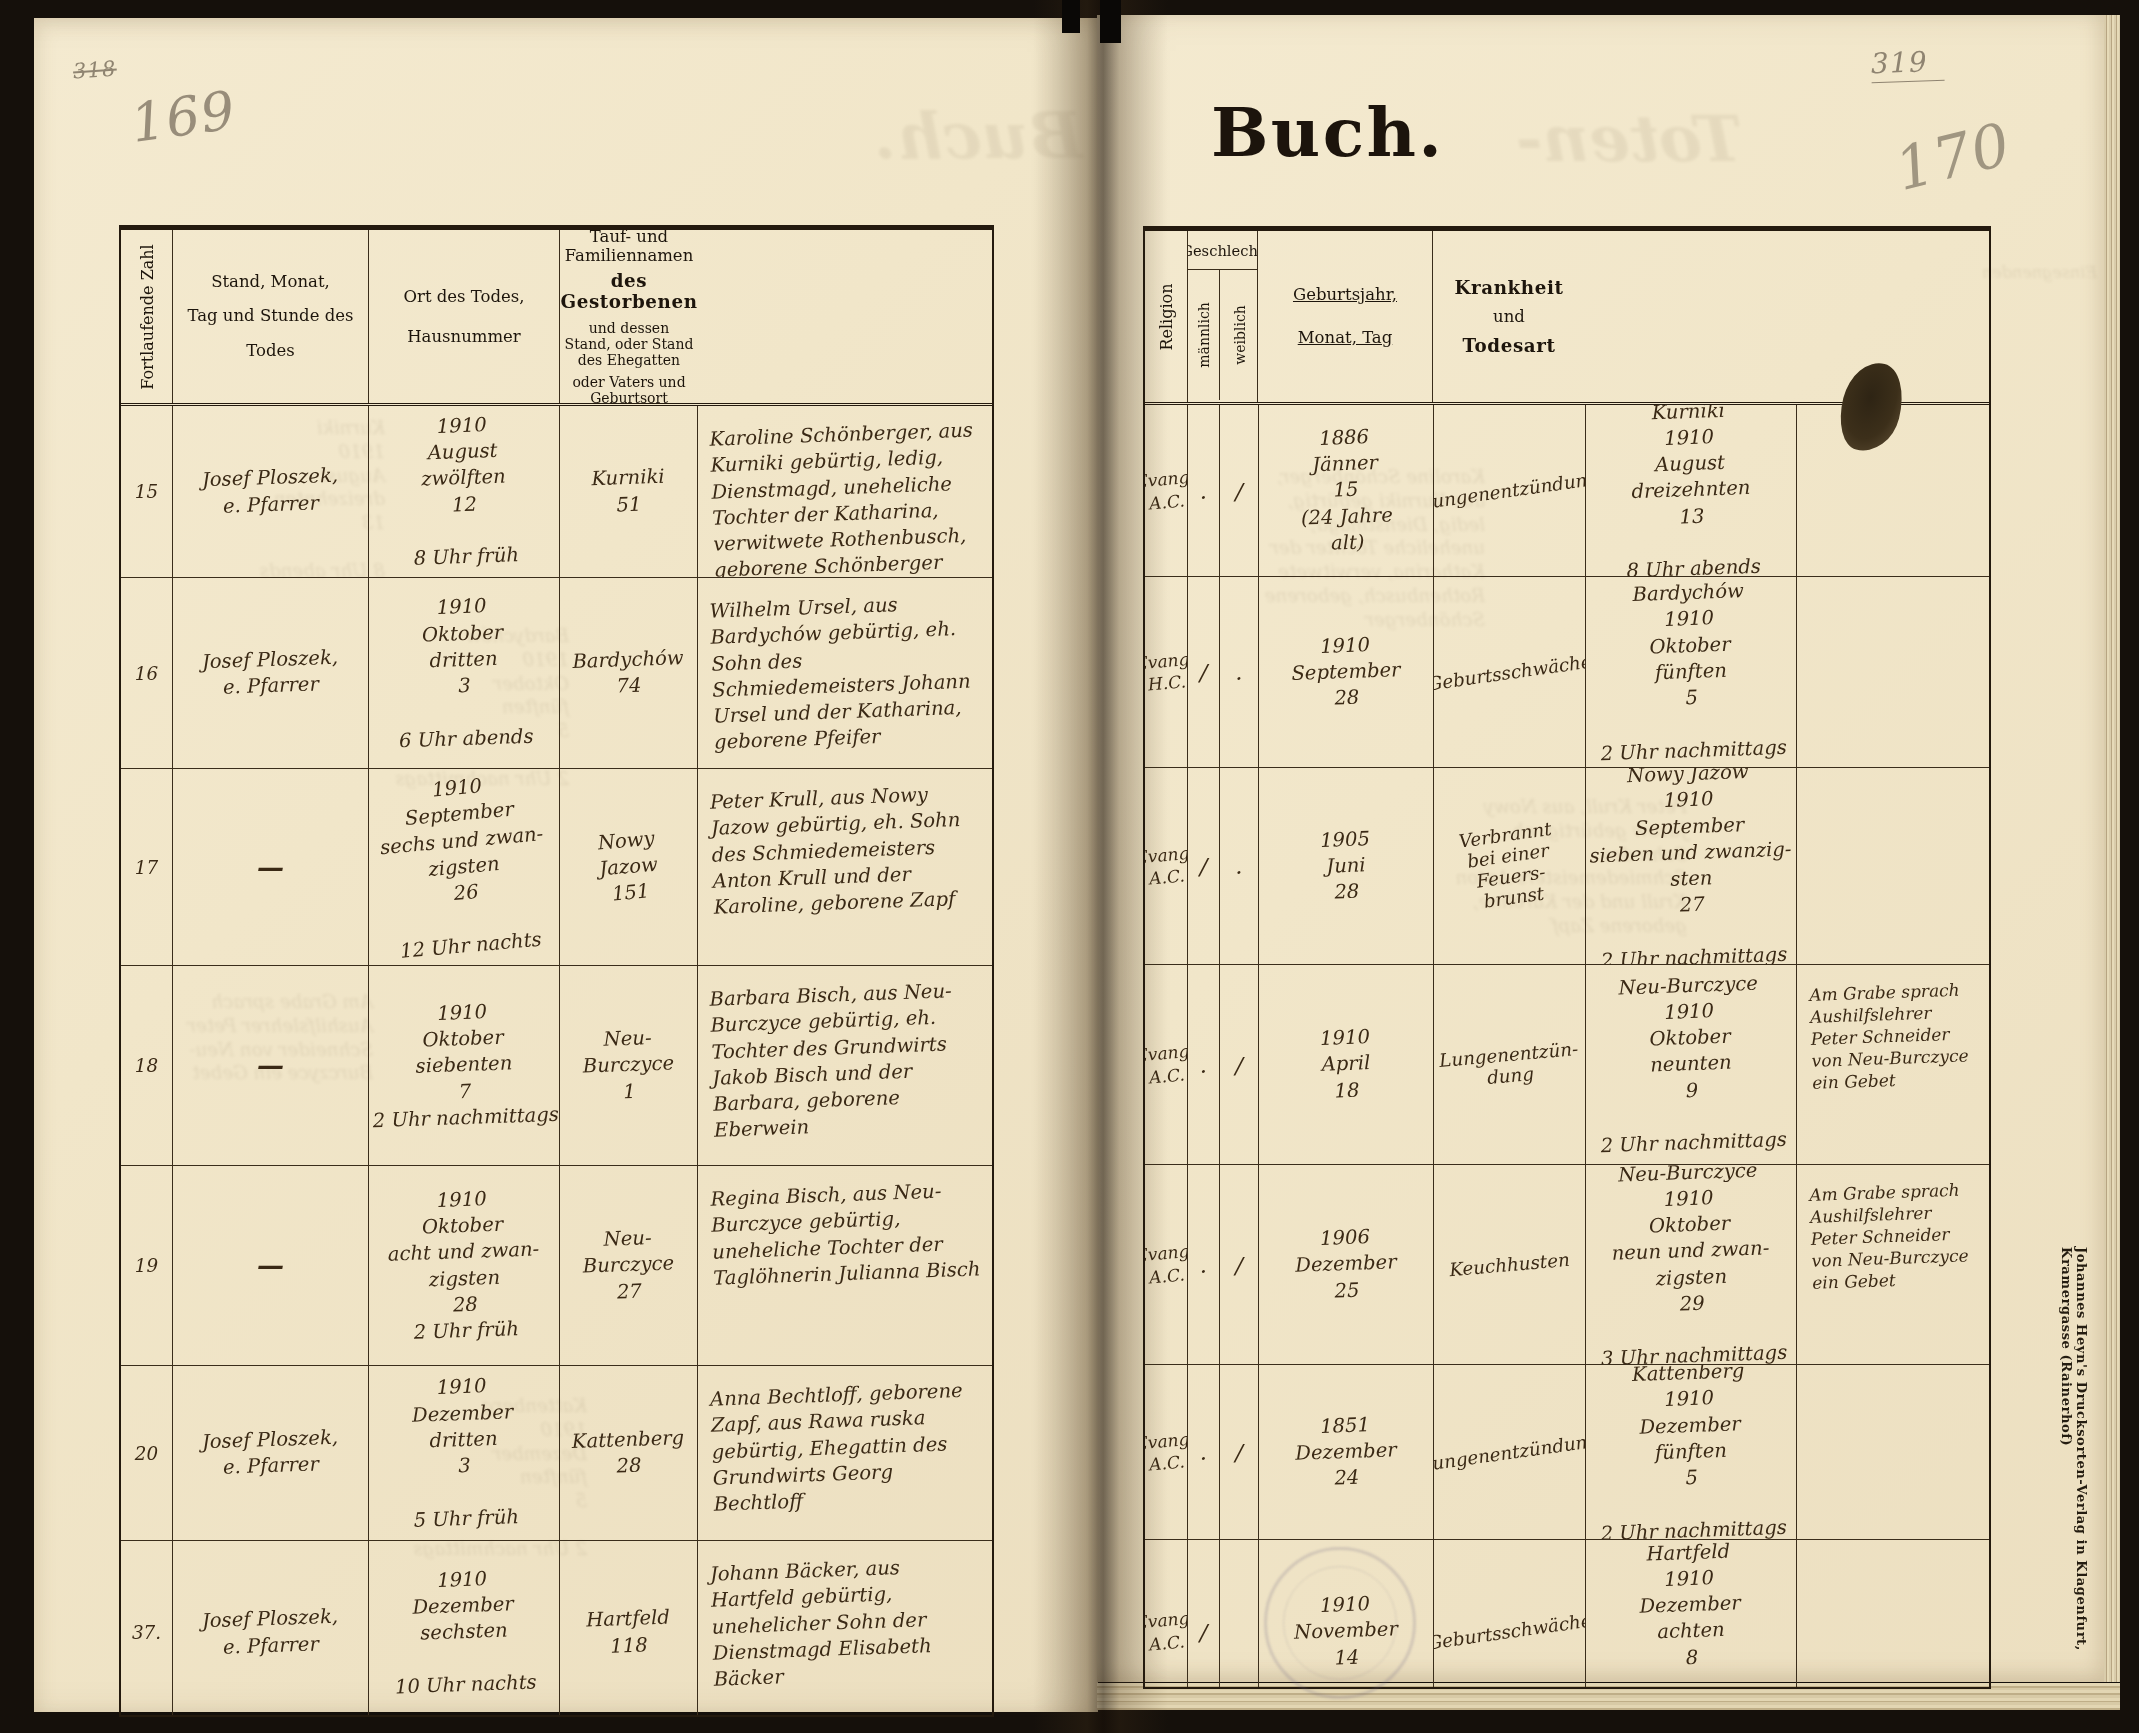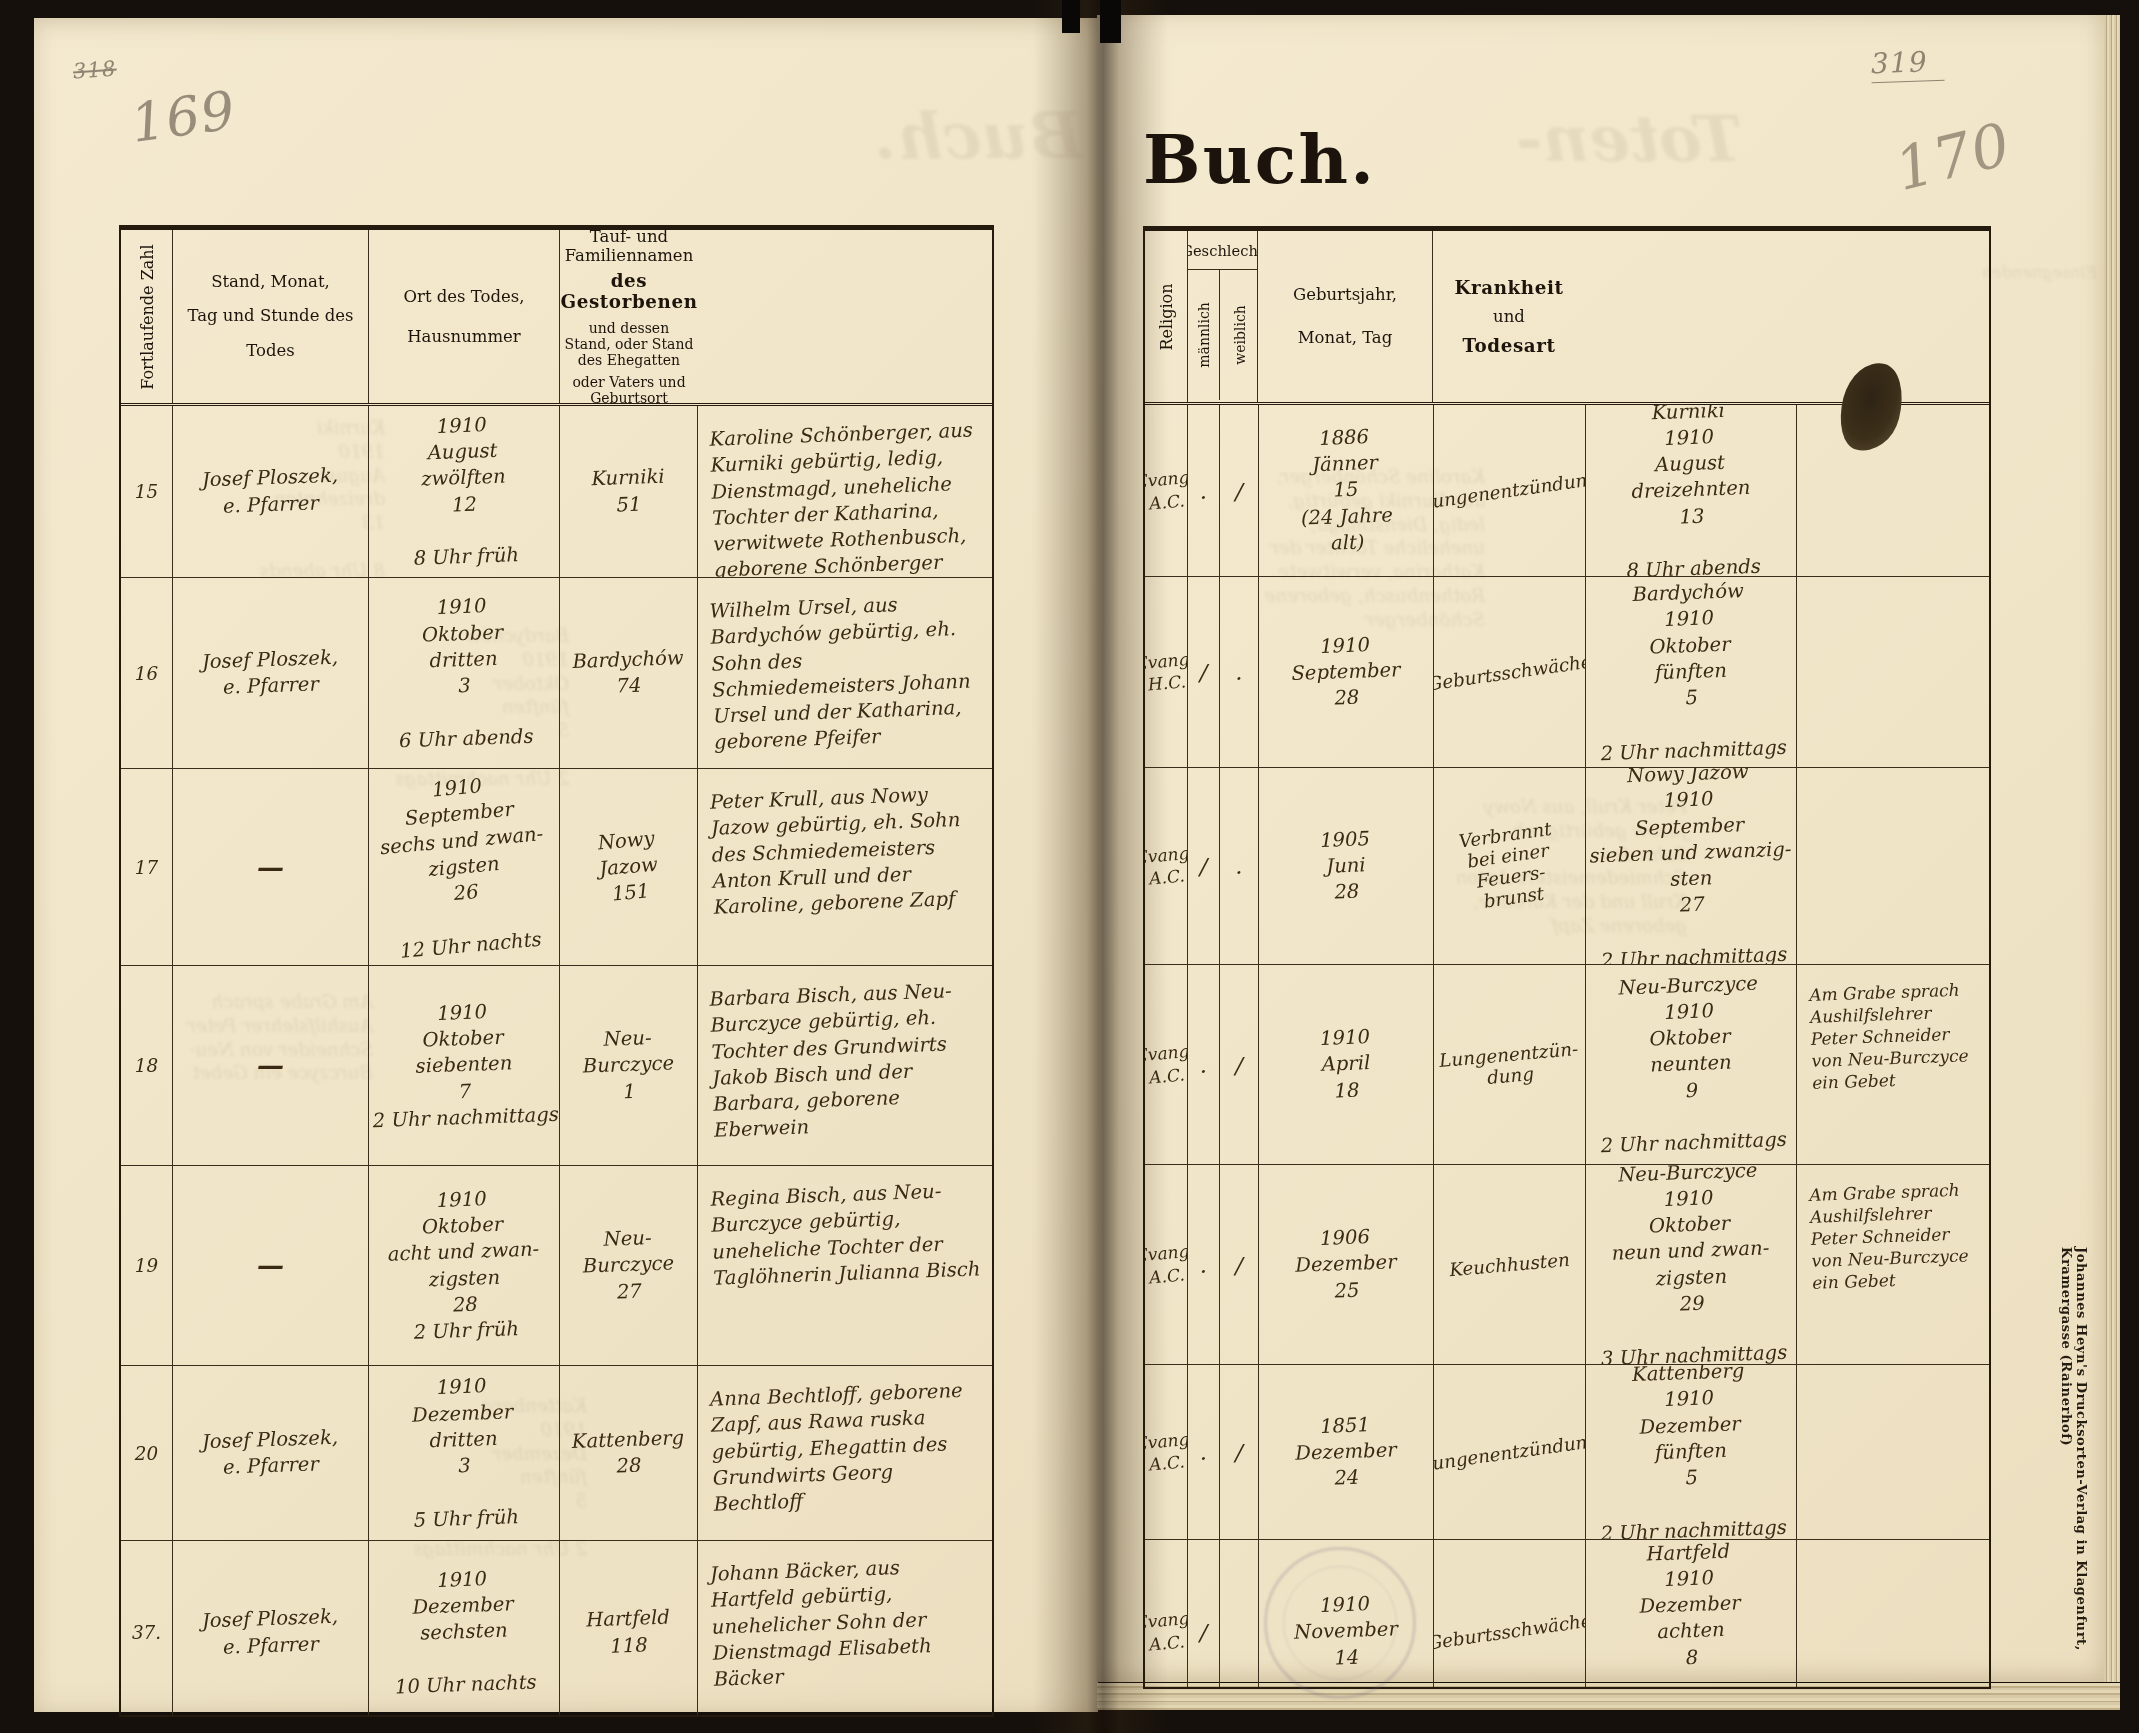--- a/index.html
+++ b/index.html
@@ -22,21 +22,21 @@
       background:repeating-linear-gradient(to bottom,#e3d6b3 0 3.1px,#bfae88 3.1px 4.9px,#d8caa6 4.9px 7.3px);}
   
   .pencil{position:absolute;color:#8f8471;font-style:italic;letter-spacing:1.2px;}
   .p-old-left{left:73px;top:58px;font-size:21px;text-decoration:line-through;transform:rotate(-4deg);}
   .p-new-left{left:131px;top:86px;font-size:53px;transform:rotate(-8deg);color:#988d7a;}
   .p-old-right{left:1871px;top:46px;font-size:28px;border-bottom:1.8px solid #8f8471;padding:0 16px 2.4px 0;transform:rotate(-2deg);}
   .p-new-right{left:1895px;top:122px;font-size:59px;transform:rotate(-14deg);color:#a09681;}
   
   .book-title{position:absolute;top:92px;font-size:68px;font-weight:bold;color:#1c140c;letter-spacing:2.4px;}
   .t-left{left:767px;}
-  .t-right{left:1143px;margin-top:27px;}
+  .t-right{left:1211px;}
   
   .tbl{position:absolute;border:2.4px solid #241a0e;border-top:5.5px solid #241a0e;overflow:hidden;background:transparent;}
   .tbl-left{left:119px;top:225px;width:871px;height:1485px;}
   .tbl-right{left:1143px;top:226px;width:844px;height:1456px;}
   .hrow,.lrow,.rrow{display:grid;position:relative;border-bottom:1.2px solid #33271733;}
   .hrow{border-bottom:3.7px double #241a0e;}
   .lrow,.rrow{border-bottom:1.2px solid #3a2d1b;}
   .gl{grid-template-columns:52px 196px 191px 138px 295px;}
   .gr{grid-template-columns:43px 32px 39px 175px 152px 211px 193px;}
   .grh{grid-template-columns:43px 70px 175px 152px 211px 193px;}
@@ -317,21 +317,21 @@
         <div class="geschlecht-body">
           <div class="gsub">
               <span class="vtext">männlich</span>
             </div>
           <div class="gsub">
               <span class="vtext">weiblich</span>
             </div>
         </div>
       </div>
       <div class="cell hd">
-        <span class="med pre" style="line-height:2.6;">Geburtsjahr,
+        <span class="med pre" style="line-height:2.6;text-decoration:underline;">Geburtsjahr,
 Monat, Tag</span>
       </div>
       <div class="cell hd">
         <span class="big">Krankheit</span>
         <span class="med" style="margin:8.6px 0;">und</span>
         <span class="big">Todesart</span>
       </div>
     </div>
 
     <div class="rrow gr" style="height:171px;">

